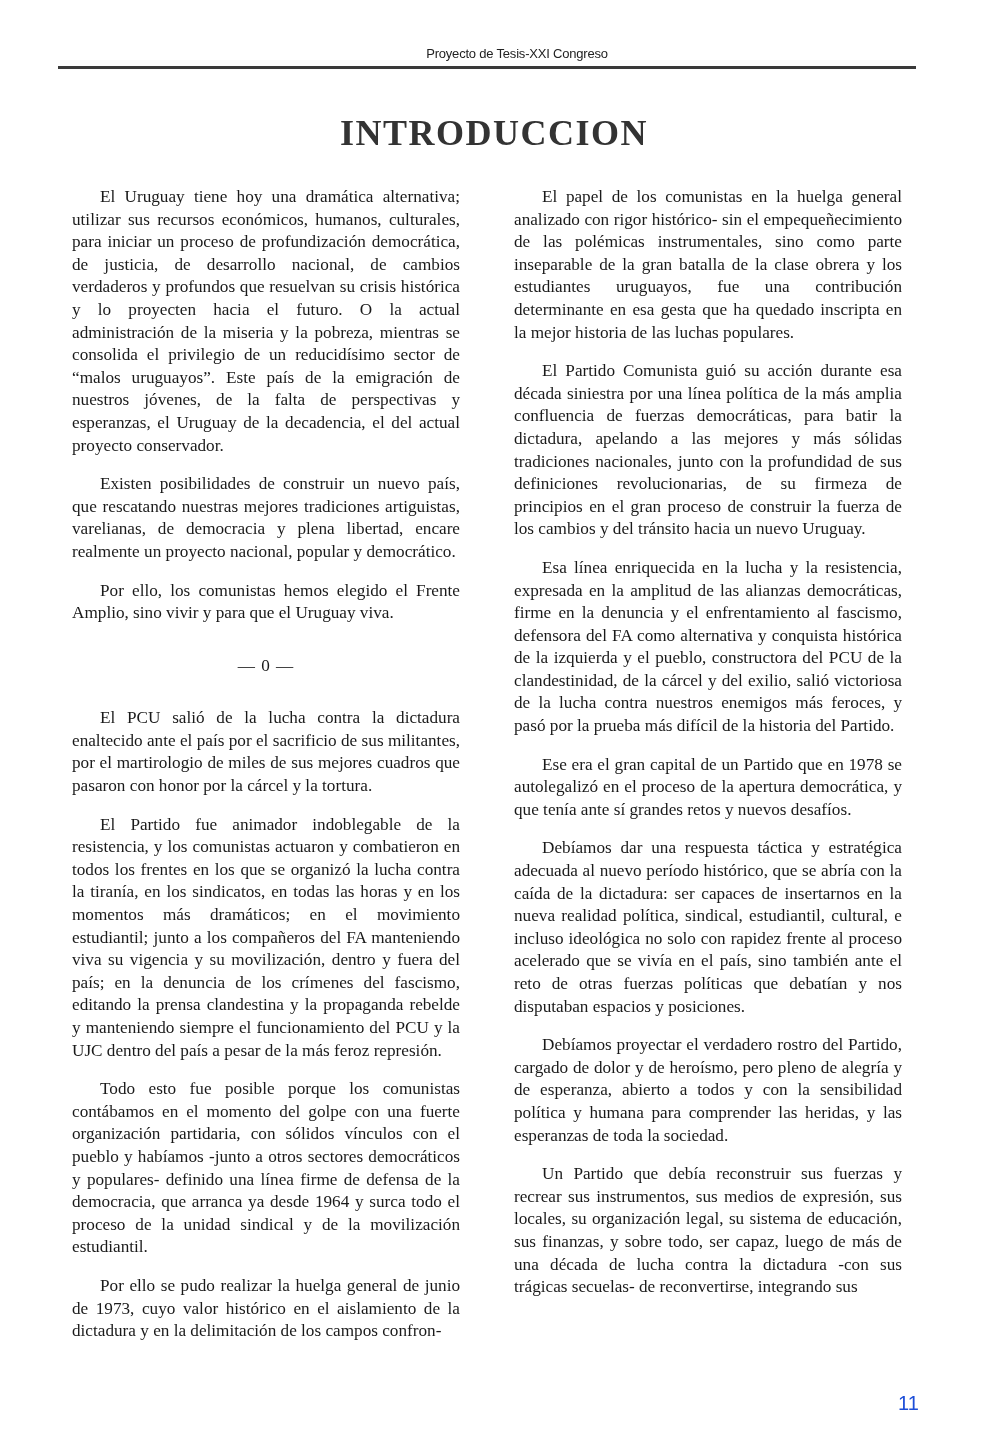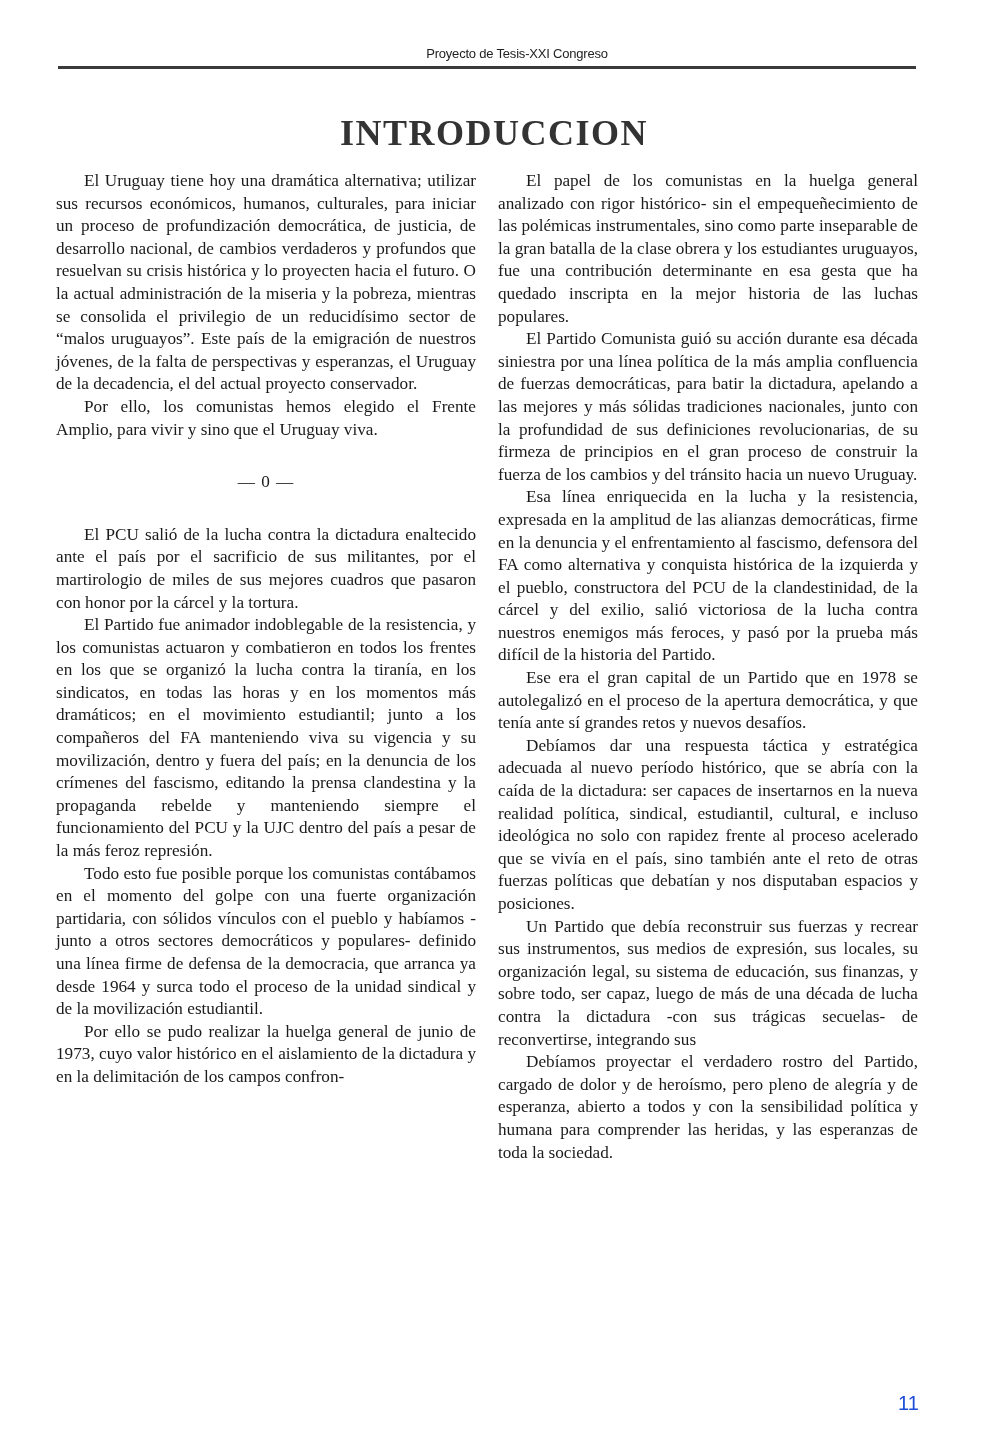--- a/index.html
+++ b/index.html
@@ -15,48 +15,49 @@
     position: absolute; top: 88px; left: 0; width: 988px; text-align: center;
     font-family: "Liberation Serif", serif; font-weight: bold; font-size: 36px; letter-spacing: 1.5px; color: #333;
   }
   .col {
     position: absolute; top: 170px; width: 420px;
     font-family: "Liberation Serif", serif; font-size: 17.2px; line-height: 22.6px;
     text-align: justify; hyphens: manual;
   }
   .col.left { left: 56px; }
   .col.right { left: 498px; }
-  .col p { margin: 0; text-indent: 28px; }
+  .col p { margin: 16px; text-indent: 28px; }
   .col p.cont { text-indent: 0; }
   .separator { text-align: center; margin: 30px 0 30px 0 !important; text-indent: 0 !important; letter-spacing: 1px; }
   .page-number {
     position: absolute; top: 1392px; left: 898px;
     font-family: "Liberation Sans", sans-serif; font-size: 20px; color: #1d4ed8;
   }
 </style>
 </head>
 <body>
 
 <div class="running-head">Proyecto de Tesis-XXI Congreso</div>
 <div class="rule"></div>
 <h1 class="title">INTRODUCCION</h1>
 
 <div class="col left">
   <p>El Uruguay tiene hoy una dramática alternativa; utilizar sus recursos económicos, humanos, culturales, para iniciar un proceso de profundización democrática, de justicia, de desarrollo nacional, de cambios verdaderos y profundos que resuelvan su crisis histórica y lo proyecten hacia el futuro. O la actual administración de la miseria y la pobreza, mientras se consolida el privilegio de un reducidísimo sector de “malos uruguayos”. Este país de la emigración de nuestros jóvenes, de la falta de perspectivas y esperanzas, el Uruguay de la decadencia, el del actual proyecto conservador.</p>
-  <p>Por ello, los comunistas hemos elegido el Frente Amplio, para vivir y sino que el Uruguay viva.</p>
+  <p>Existen posibilidades de construir un nuevo país, que rescatando nuestras mejores tradiciones artiguistas, varelianas, de democracia y plena libertad, encare realmente un proyecto nacional, popular y democrático.</p>
+  <p>Por ello, los comunistas hemos elegido el Frente Amplio, sino vivir y para que el Uruguay viva.</p>
   <p class="separator">— 0 —</p>
   <p>El PCU salió de la lucha contra la dictadura enaltecido ante el país por el sacrificio de sus militantes, por el martirologio de miles de sus mejores cuadros que pasaron con honor por la cárcel y la tortura.</p>
   <p>El Partido fue animador indoblegable de la resistencia, y los comunistas actuaron y combatieron en todos los frentes en los que se organizó la lucha contra la tiranía, en los sindicatos, en todas las horas y en los momentos más dramáticos; en el movimiento estudiantil; junto a los compañeros del FA manteniendo viva su vigencia y su movilización, dentro y fuera del país; en la denuncia de los crímenes del fascismo, editando la prensa clandestina y la propaganda rebelde y manteniendo siempre el funcionamiento del PCU y la UJC dentro del país a pesar de la más feroz represión.</p>
   <p>Todo esto fue posible porque los comunistas contábamos en el momento del golpe con una fuerte organización partidaria, con sólidos vínculos con el pueblo y habíamos -junto a otros sectores democráticos y populares- definido una línea firme de defensa de la democracia, que arranca ya desde 1964 y surca todo el proceso de la unidad sindical y de la movilización estudiantil.</p>
   <p>Por ello se pudo realizar la huelga general de junio de 1973, cuyo valor histórico en el aislamiento de la dictadura y en la delimitación de los campos confron-</p>
 </div>
 
 <div class="col right">
   <p>El papel de los comunistas en la huelga general analizado con rigor histórico- sin el empequeñecimiento de las polémicas instrumentales, sino como parte inseparable de la gran batalla de la clase obrera y los estudiantes uruguayos, fue una contribución determinante en esa gesta que ha quedado inscripta en la mejor historia de las luchas populares.</p>
   <p>El Partido Comunista guió su acción durante esa década siniestra por una línea política de la más amplia confluencia de fuerzas democráticas, para batir la dictadura, apelando a las mejores y más sólidas tradiciones nacionales, junto con la profundidad de sus definiciones revolucionarias, de su firmeza de principios en el gran proceso de construir la fuerza de los cambios y del tránsito hacia un nuevo Uruguay.</p>
   <p>Esa línea enriquecida en la lucha y la resistencia, expresada en la amplitud de las alianzas democráticas, firme en la denuncia y el enfrentamiento al fascismo, defensora del FA como alternativa y conquista histórica de la izquierda y el pueblo, constructora del PCU de la clandestinidad, de la cárcel y del exilio, salió victoriosa de la lucha contra nuestros enemigos más feroces, y pasó por la prueba más difícil de la historia del Partido.</p>
   <p>Ese era el gran capital de un Partido que en 1978 se autolegalizó en el proceso de la apertura democrática, y que tenía ante sí grandes retos y nuevos desafíos.</p>
   <p>Debíamos dar una respuesta táctica y estratégica adecuada al nuevo período histórico, que se abría con la caída de la dictadura: ser capaces de insertarnos en la nueva realidad política, sindical, estudiantil, cultural, e incluso ideológica no solo con rapidez frente al proceso acelerado que se vivía en el país, sino también ante el reto de otras fuerzas políticas que debatían y nos disputaban espacios y posiciones.</p>
+  <p>Debíamos proyectar el verdadero rostro del Partido, cargado de dolor y de heroísmo, pero pleno de alegría y de esperanza, abierto a todos y con la sensibilidad política y humana para comprender las heridas, y las esperanzas de toda la sociedad.</p>
   <p>Un Partido que debía reconstruir sus fuerzas y recrear sus instrumentos, sus medios de expresión, sus locales, su organización legal, su sistema de educación, sus finanzas, y sobre todo, ser capaz, luego de más de una década de lucha contra la dictadura -con sus trágicas secuelas- de reconvertirse, integrando sus</p>
-  <p>Debíamos proyectar el verdadero rostro del Partido, cargado de dolor y de heroísmo, pero pleno de alegría y de esperanza, abierto a todos y con la sensibilidad política y humana para comprender las heridas, y las esperanzas de toda la sociedad.</p>
 </div>
 
 <div class="page-number">11</div>
 
 </body></html>

